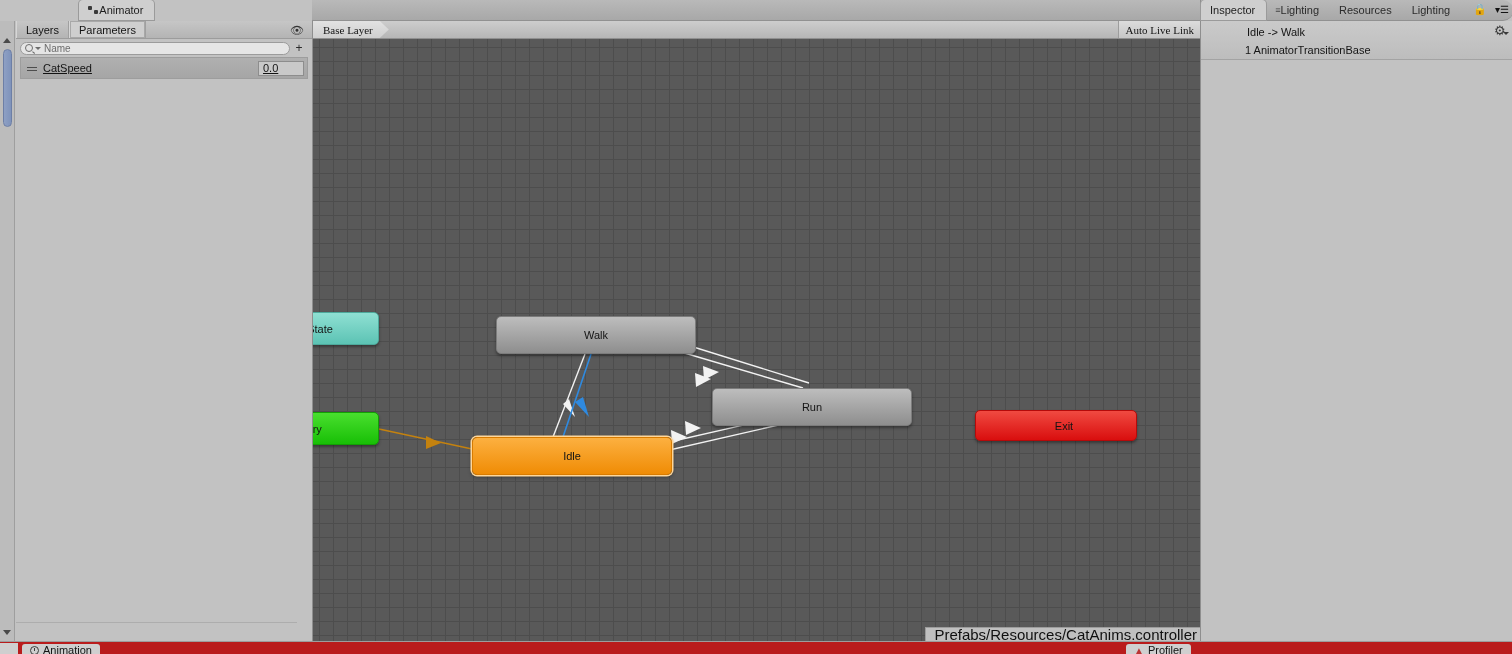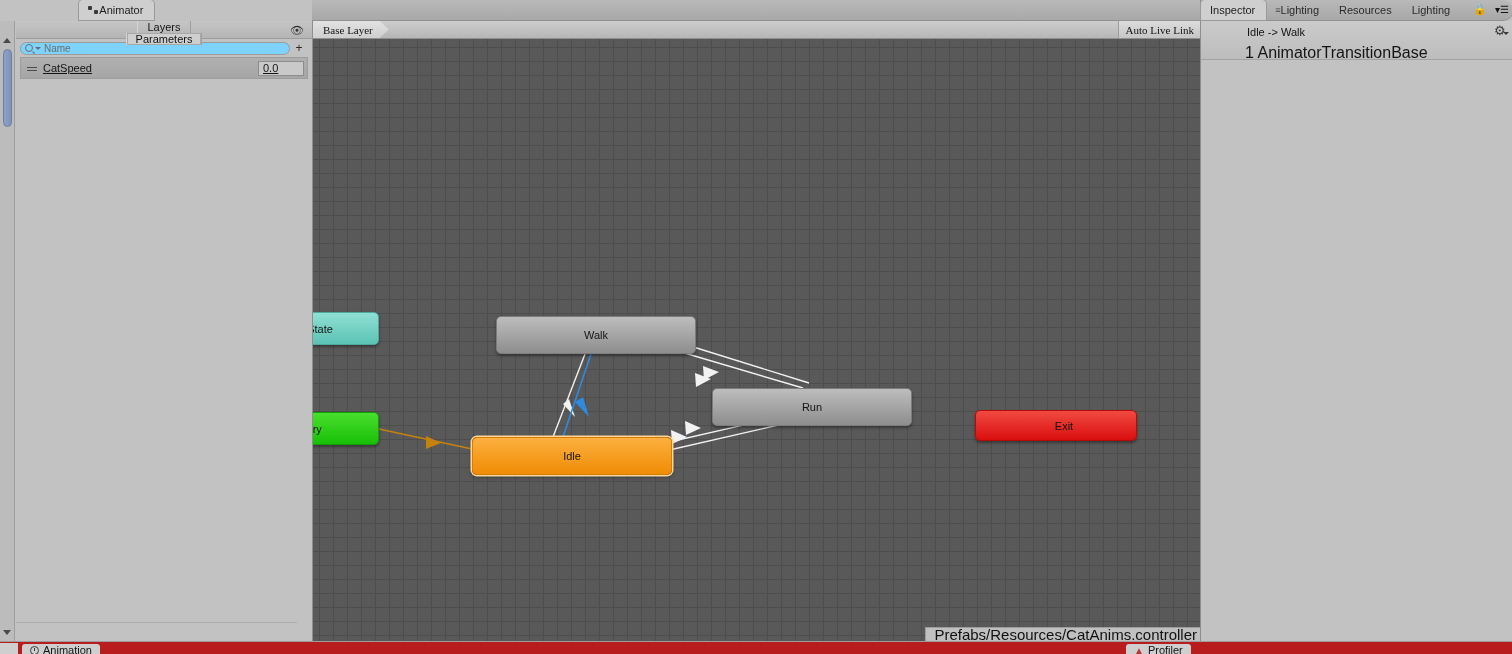--- a/index.html
+++ b/index.html
@@ -56,36 +56,36 @@
     border: 1px solid #6d7fa6; border-radius: 5px;
   }
   #left-inner {
     position: absolute; left: 16px; top: 21px; width: 296px; height: 620px;
     background: #c2c2c2;
   }
   #layerbar {
     position: relative; height: 18px;
     background: linear-gradient(#c6c6c6,#b4b4b4);
     border-bottom: 1px solid #9c9c9c;
-    display: flex; align-items: center; flex-direction: column;
+    display: flex; align-items: center;
   }
   .subtab {
     height: 17px; padding: 0 9px; display: flex; align-items: center;
     font-size: 11px; border-right: 1px solid #a0a0a0;
     border-left: 1px solid #d6d6d6;
   }
   .subtab.sel { background: #cfcfcf; box-shadow: inset 0 0 0 1px #a8a8a8; }
   #eye-icon { position: absolute; right: 8px; top: 3px; }
   #searchrow {
     height: 18px; display: flex; align-items: center;
     padding: 0 4px; background: #c2c2c2;
   }
   #searchbox {
     flex: 1; height: 13px; border-radius: 7px;
-    background: #7dd3fc; border: 1px solid #9b9b9b;
+    background: #e5e5e5; border: 1px solid #9b9b9b;
     display: flex; align-items: center; padding: 0 4px;
     font-size: 10px; color: #6d6d6d;
   }
   #searchbox .mag {
     width: 8px; height: 8px; border: 1.3px solid #6d6d6d;
     border-radius: 50%; margin-right: 1px; position: relative; flex: none;
   }
   #searchbox .mag::after {
     content: ""; position: absolute; right: -3px; bottom: -2px;
     width: 3px; height: 1.3px; background: #6d6d6d; transform: rotate(40deg);
@@ -198,21 +198,21 @@
   .gearglyph::before {
     content: "\2699"; font-size: 13px; line-height: 11px; color: #3b3b3b;
   }
   .gearglyph::after {
     content: ""; position: absolute; right: -4px; bottom: 1px;
     border-left: 3px solid transparent; border-right: 3px solid transparent;
     border-top: 3px solid #3b3b3b;
   }
   #insp-subtitle {
     position: absolute; left: 0; top: 44px; width: 312px; height: 16px;
-    font-size: 16px; padding-left: 44px; color: #151515;
+    font-size: 11px; padding-left: 44px; color: #151515;
   }
 
   
   #bottomstrip {
     position: absolute; left: 0; top: 641px; width: 1512px; height: 13px;
     background: #b91c1c; border-top: 1px solid #9d9d9d;
   }
   #bottom-anim-tab {
     position: absolute; left: 22px; top: 2px; height: 12px;
     display: flex; align-items: center; gap: 4px; font-size: 11px;

